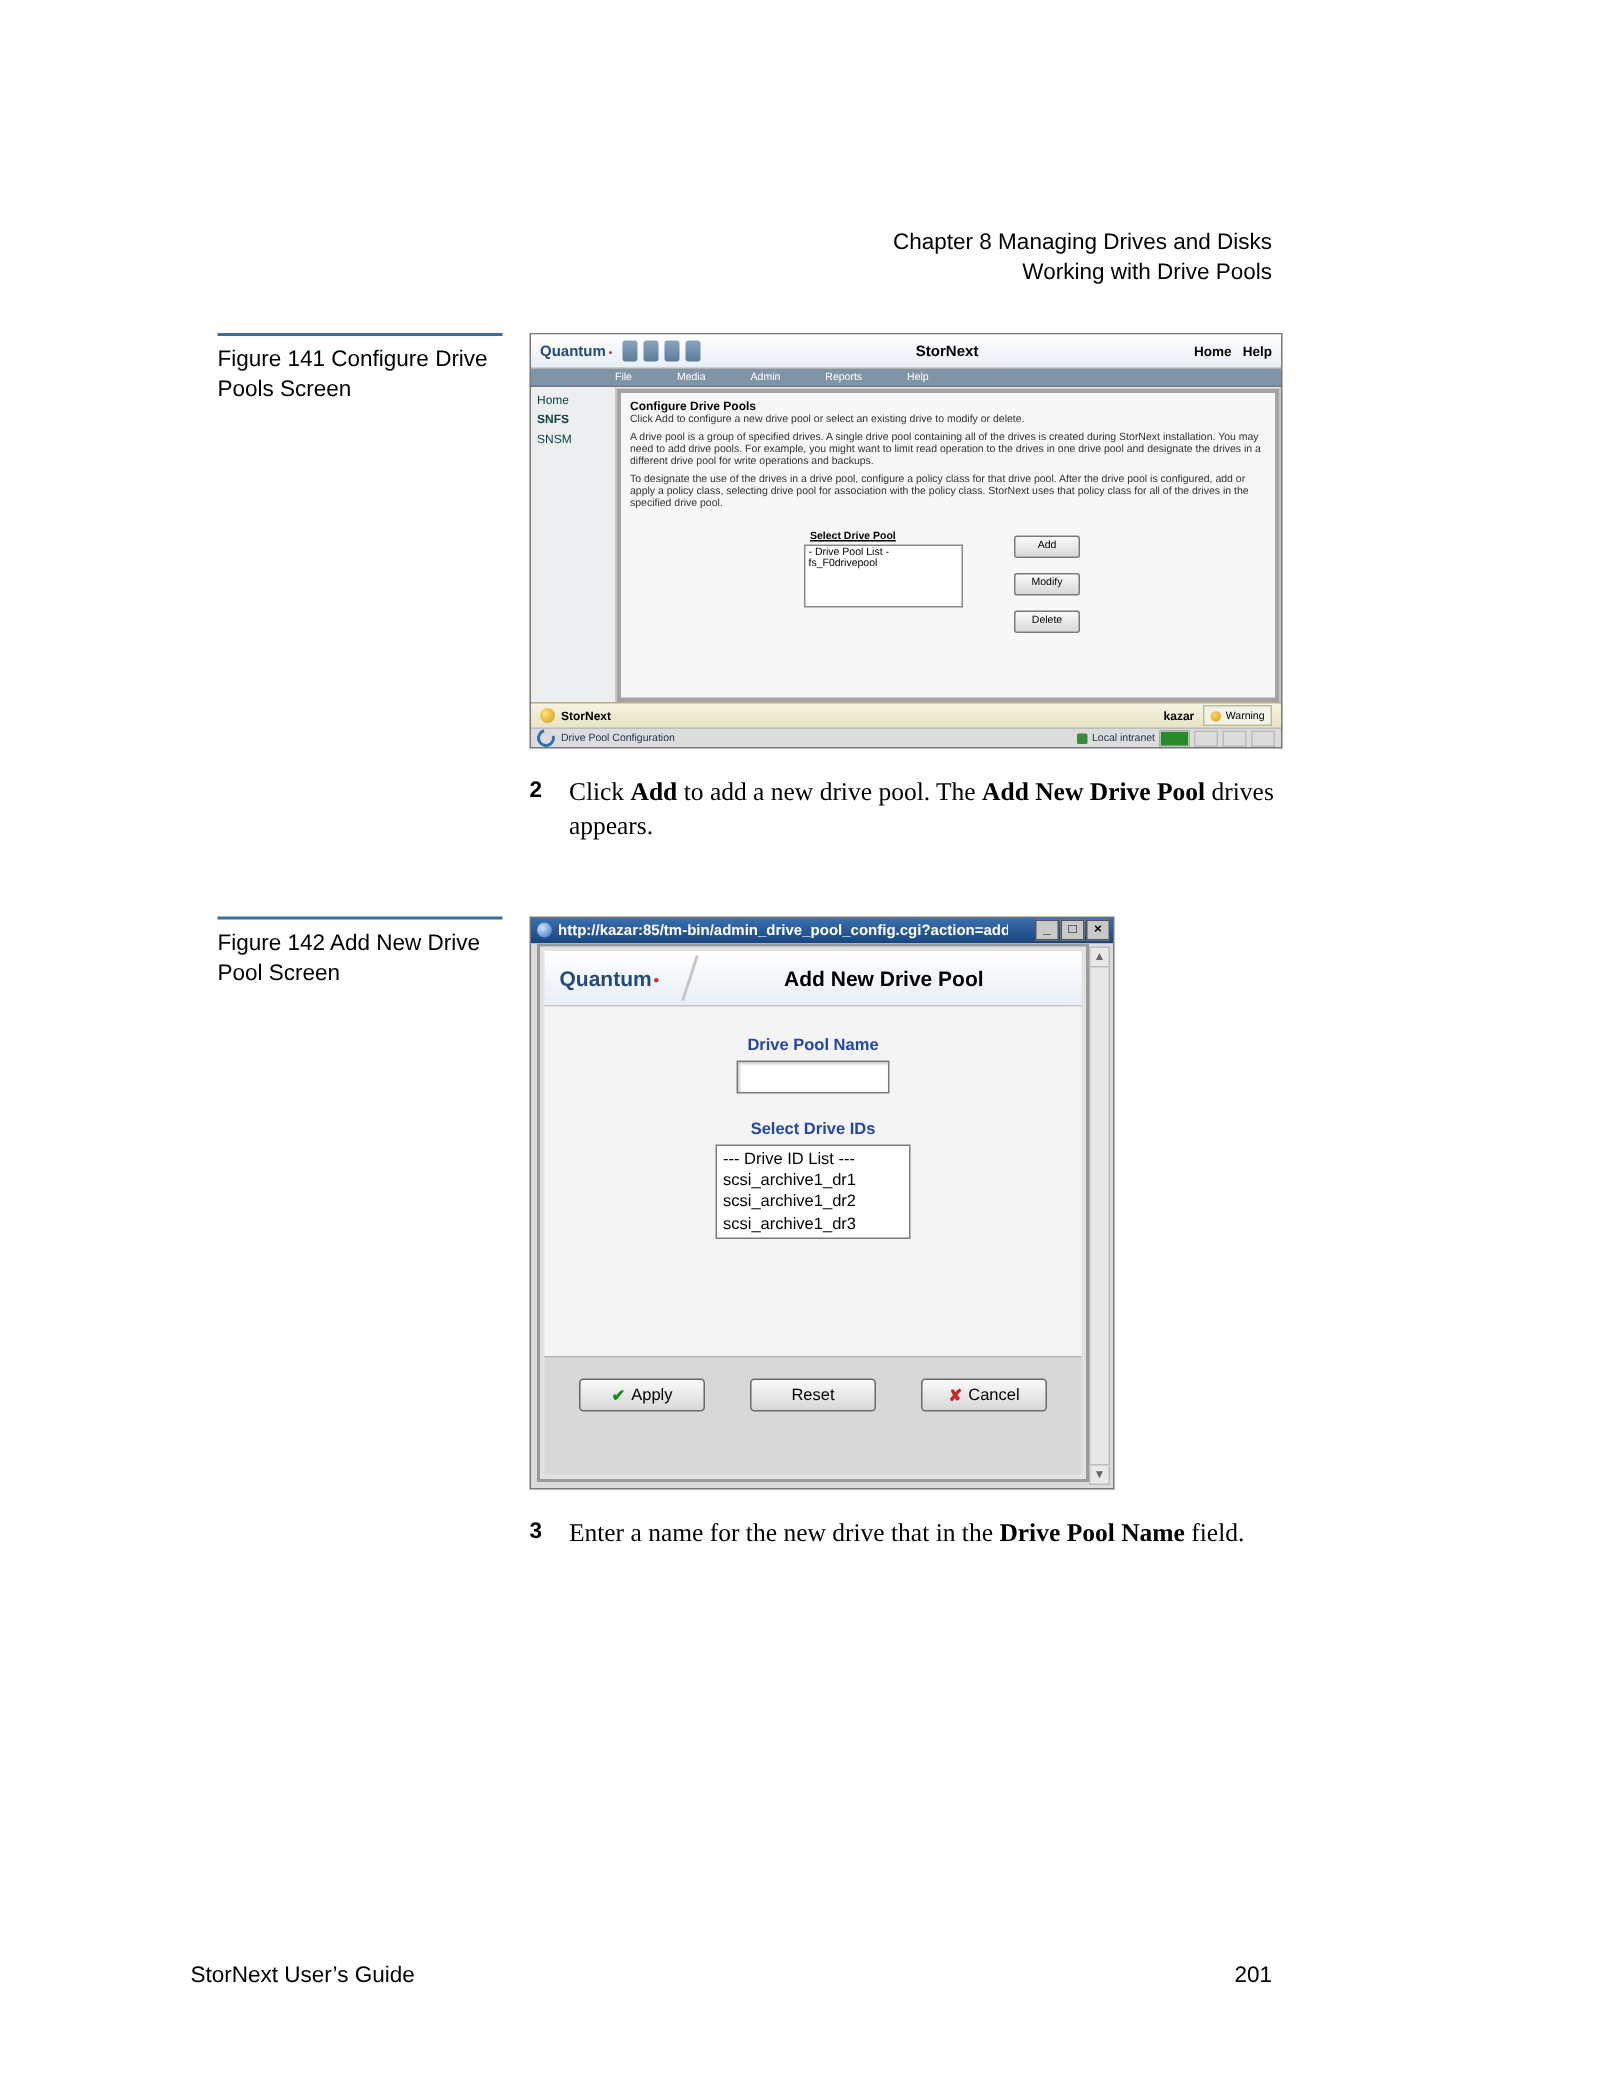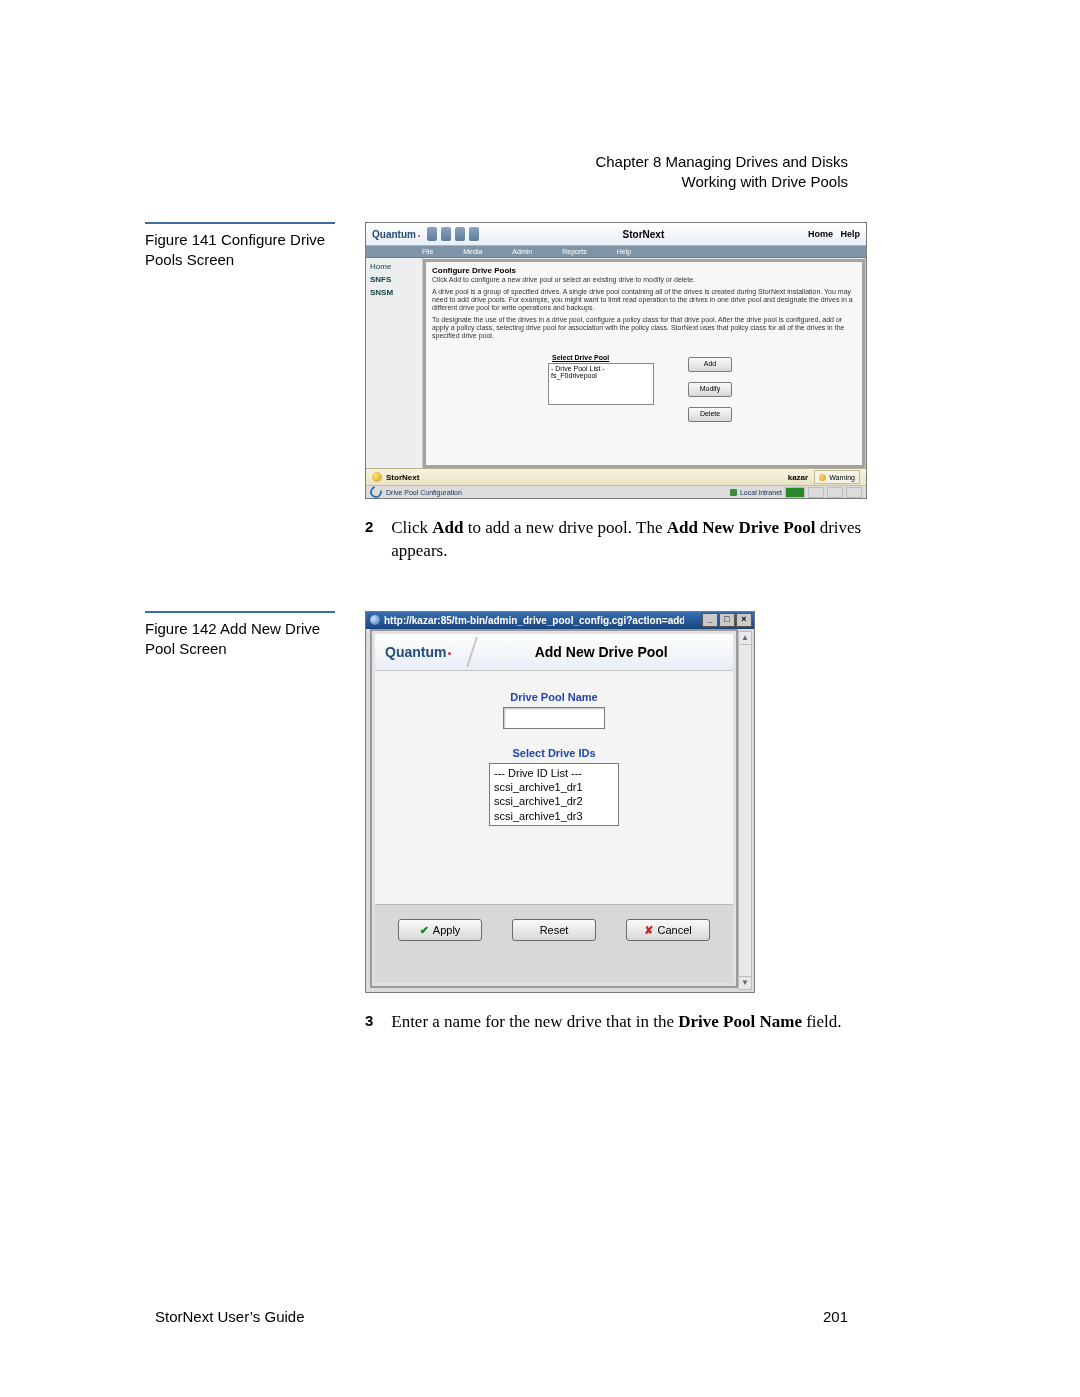--- a/index.html
+++ b/index.html
@@ -20,21 +20,21 @@
     position: absolute;
     top: 152px;
     right: 232px;
     text-align: right;
     font-size: 15px;
     line-height: 1.35;
   }
   .body-grid {
     display: grid;
     grid-template-columns: 200px 1fr;
-    column-gap: 20px;
+    column-gap: 8px;
     margin-top: 72px;
   }
   .caption {
     font-size: 15px;
     line-height: 1.35;
   }
   .caption .rule {
     width: 190px;
     height: 2px;
     background: #3b6e9e;
@@ -55,21 +55,21 @@
     vertical-align: top;
   }
   .instr .txt {
     display: inline-block;
     width: 470px;
     vertical-align: top;
   }
   .footer {
     position: absolute;
     bottom: 72px;
-    left: 155px;
+    left: 127px;
     right: 232px;
     display: flex;
     justify-content: space-between;
     font-size: 15px;
   }
 
   
   .shot1 {
     width: 500px;
     border: 1px solid #7a7a7a;
@@ -450,21 +450,21 @@
         <span>File</span>
         <span>Media</span>
         <span>Admin</span>
         <span>Reports</span>
         <span>Help</span>
       </div>
       <div class="main">
         <div class="sidebar">
           <div>Home</div>
           <div style="font-weight:bold">SNFS</div>
-          <div style="font-weight:bold">SNSM</div>
+          <div style="font-weight:normal">SNSM</div>
         </div>
         <div class="content">
           <h4>Configure Drive Pools</h4>
           <p>Click Add to configure a new drive pool or select an existing drive to modify or delete.</p>
           <p>A drive pool is a group of specified drives. A single drive pool containing all of the drives is created during StorNext installation. You may need to add drive pools. For example, you might want to limit read operation to the drives in one drive pool and designate the drives in a different drive pool for write operations and backups.</p>
           <p>To designate the use of the drives in a drive pool, configure a policy class for that drive pool. After the drive pool is configured, add or apply a policy class, selecting drive pool for association with the policy class. StorNext uses that policy class for all of the drives in the specified drive pool.</p>
 
           <div class="sel-label">Select Drive Pool</div>
           <div class="listbox">
             <div>- Drive Pool List -</div>

